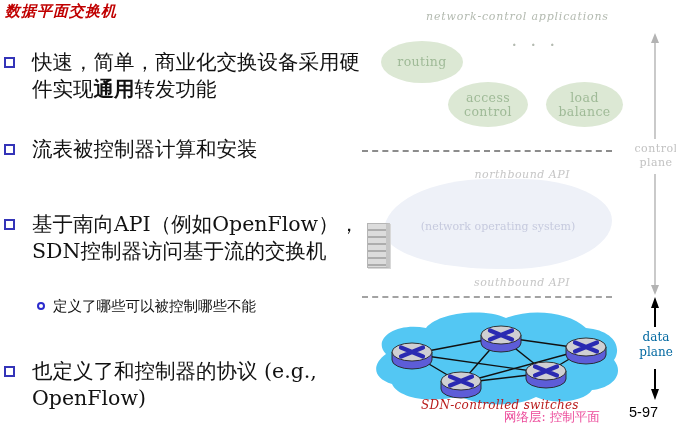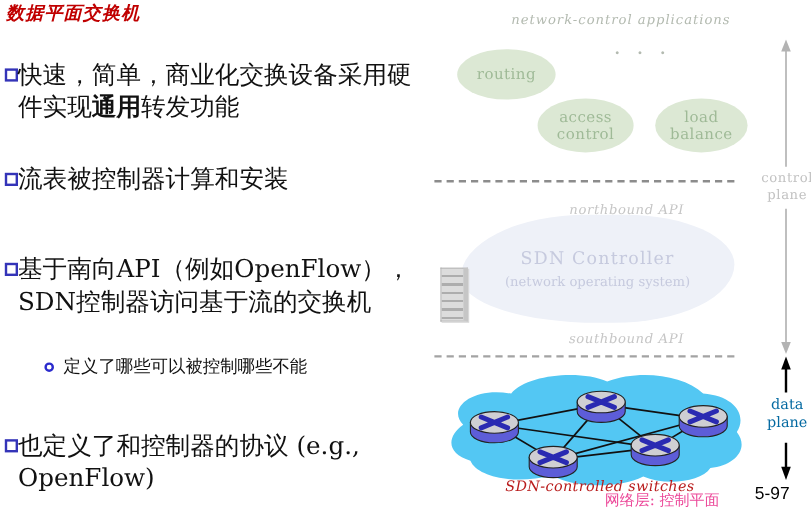--- a/index.html
+++ b/index.html
@@ -10,21 +10,21 @@
     font-family:"DejaVu Serif","Liberation Serif",serif;
   }
   
   .title {
     position:absolute; left:5px; top:2px;
     font-size:15px; font-weight:bold; font-style:italic;
     color:var(--title_red,#c00000); letter-spacing:1px;
   }
   .bullet {
     position:absolute; left:4px; width:358px;
-    display:flex; gap:0;
+    display:flex; gap:17px;
     font-size:20.5px; line-height:1.33; color:#111;
   }
   .b1 { top:49px; } .b2 { top:136px; } .b3 { top:211px; } .b4 { top:358px; }
   .sq {
     flex:none; width:11px; height:11px; margin-top:8px;
     border:2px solid var(--bullet_blue,#3434b8); background:#fff;
   }
   .subbullet {
     position:absolute; left:37px; top:297px; width:320px;
     display:flex; gap:8px; font-size:14.5px; line-height:1.3; color:#111;
@@ -138,21 +138,20 @@
   <div class="apps-dots">. . .</div>
 
   <div class="app-ell ell-routing">routing</div>
   <div class="app-ell ell-access">access control</div>
   <div class="app-ell ell-load">load balance</div>
 
   <div class="dash dash1"></div>
   <div class="api-lbl nb">northbound API</div>
 
   <div class="ctrl-cloud">
-    <div class="ctrl-title">SDN Controller</div>
     <div class="ctrl-sub">(network operating system)</div>
   </div>
   <div class="server"></div>
 
   <div class="api-lbl sb">southbound API</div>
   <div class="dash dash2"></div>
 
   <div class="plane-lbl ctrl-plane">control plane</div>
   <div class="plane-lbl data-plane">data plane</div>
 

